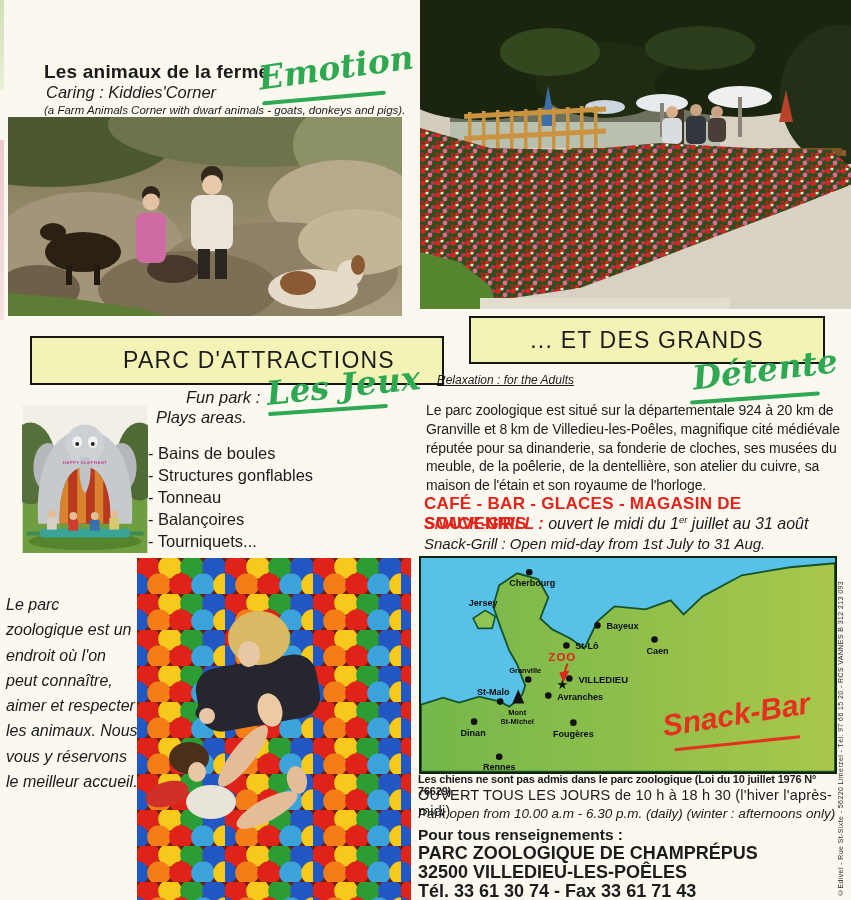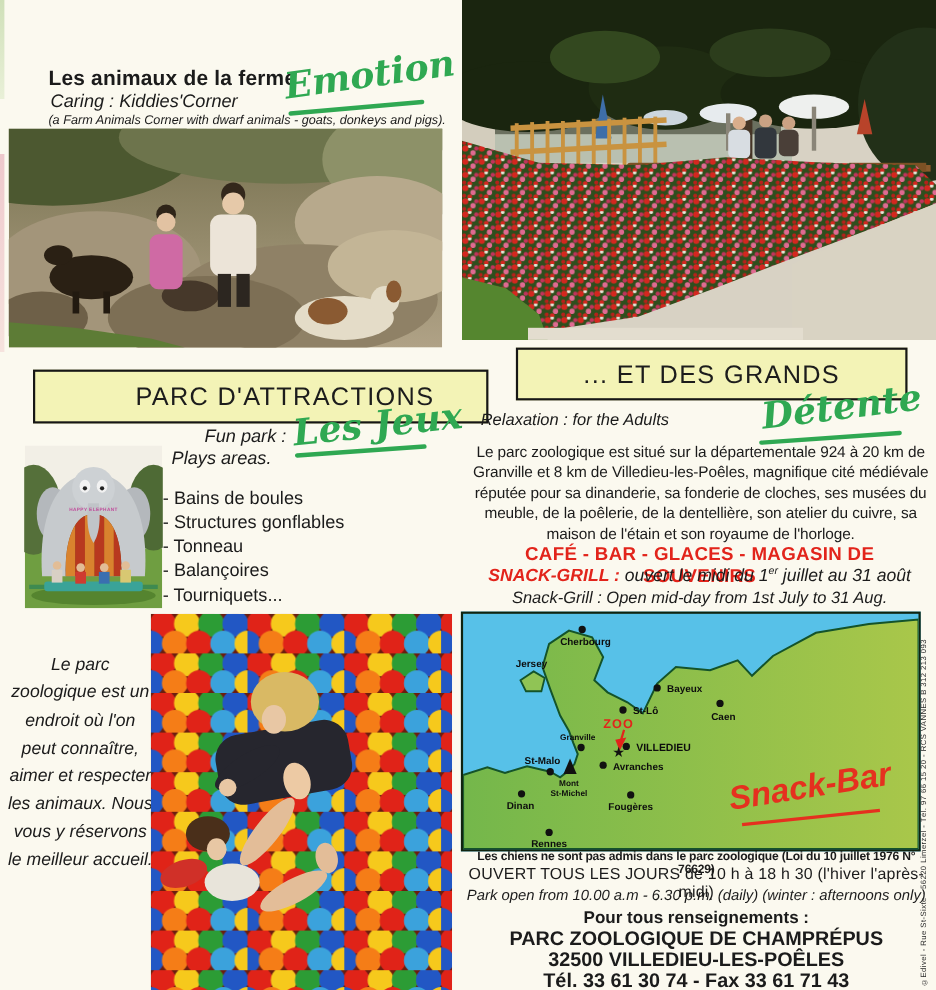--- a/index.html
+++ b/index.html
@@ -6,21 +6,21 @@
   #page{position:relative;width:851px;height:900px;background:#fbf9ef;overflow:hidden;
         font-family:"Liberation Sans",sans-serif;color:#1b1b1b;}
   .abs{position:absolute;}
   .box-title{border:2.5px solid #161616;background:#f3f3b6;display:flex;align-items:center;
              justify-content:center;font-size:23px;letter-spacing:1.2px;color:#1c1c1c;}
   .script{font-family:"DejaVu Serif",serif;font-style:italic;font-weight:bold;color:#2fa852;
           white-space:nowrap;}
   .g-underline{background:#2fa852;height:4px;border-radius:2px;}
   .italic{font-style:italic;}
   .bold{font-weight:bold;}
-  .center{text-align:center;}
+  .center{text-align:left;}
   .red{color:#e2241b;}
   sup{font-size:60%;}
   .list-line{font-size:16.5px;line-height:22px;}
   .indent{padding-left:10px;}
   .credit{writing-mode:vertical-rl;transform:rotate(180deg);font-size:7px;color:#2a2a2a;
           letter-spacing:0.4px;white-space:nowrap;}
   svg text{font-family:"Liberation Sans",sans-serif;}
 </style>
 </head>
 <body>
@@ -237,21 +237,21 @@
     <path d="M0,128 L70,148 L160,150 L240,143 L330,148 L412,150 L431,168 L431,185 L380,205 L300,235 L230,262 L160,288 L80,300 L0,296 Z" fill="url(#flw)"></path>
     <polygon points="300,309 300,240 380,205 431,185 431,309" fill="#d9d3c3"></polygon>
     <polygon points="0,309 0,252 40,262 70,286 78,309" fill="#55862f"></polygon>
     <rect x="60" y="298" width="250" height="11" fill="#e3ddcf"></rect>
   </svg>
 
   <div class="abs box-title" style="left:469px;top:316px;width:352px;height:44px;">
     <span>... ET DES GRANDS</span>
   </div>
 
-  <div class="abs italic" style="left:437px;top:373px;font-size:15px;">Relaxation : for the Adults</div>
+  <div class="abs italic" style="left:437px;top:373px;font-size:12px;text-decoration:underline;">Relaxation : for the Adults</div>
   <div class="abs script" style="left:692px;top:350px;font-size:33px;transform:rotate(-7deg);">Détente</div>
   <div class="abs g-underline" style="left:690px;top:396px;width:130px;transform:rotate(-4deg);"></div>
 
   <div class="abs center" style="left:426px;top:401px;width:422px;font-size:14px;line-height:1.34;letter-spacing:-0.1px;">Le parc zoologique est situé sur la départementale 924 à 20 km de Granville et 8 km de Villedieu-les-Poêles, magnifique cité médiévale réputée pour sa dinanderie, sa fonderie de cloches, ses musées du meuble, de la poêlerie, de la dentellière, son atelier du cuivre, sa maison de l'étain et son royaume de l'horloge.</div>
 
   <div class="abs center bold red" style="left:424px;top:494px;width:424px;font-size:17px;letter-spacing:0.3px;">CAFÉ - BAR - GLACES - MAGASIN DE SOUVENIRS</div>
   <div class="abs center" style="left:424px;top:514px;width:424px;font-size:16px;font-style:italic;">
     <span class="bold red">SNACK-GRILL :</span><span> ouvert le midi du 1</span><sup>er</sup><span> juillet au 31 août</span>
   </div>
   <div class="abs center italic" style="left:424px;top:535px;width:424px;font-size:15px;">Snack-Grill : Open mid-day from 1st July to 31 Aug.</div>

